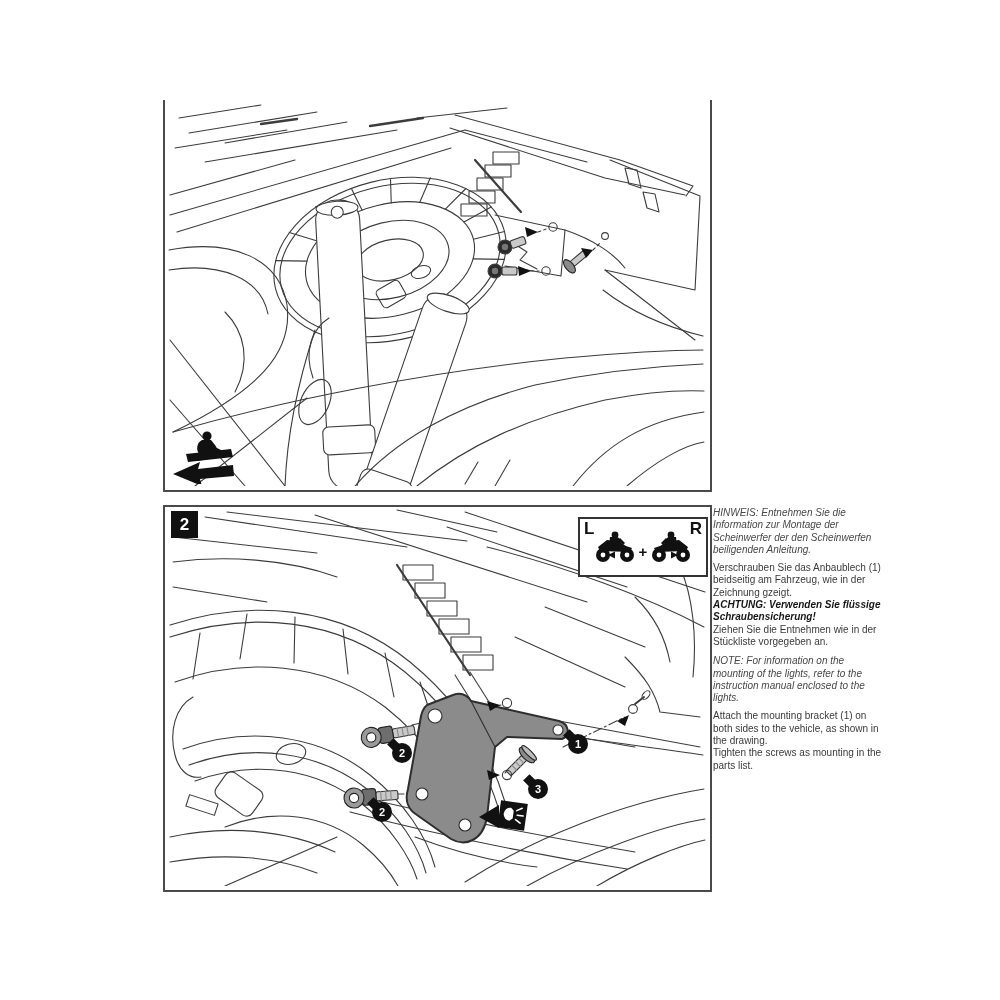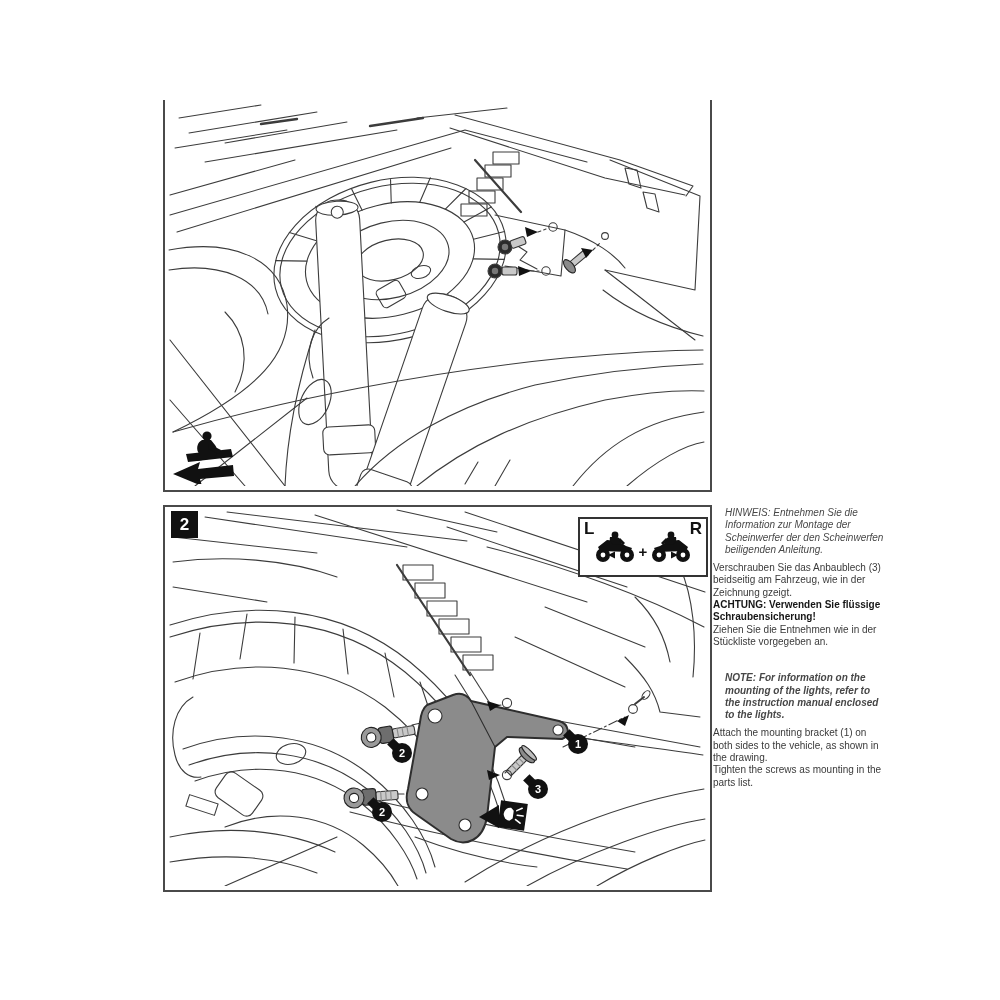--- a/index.html
+++ b/index.html
@@ -21,23 +21,23 @@
   .lr-moto.m-left{left:14px;} .lr-moto.m-right{right:14px;}
   .lr-plus{position:absolute;left:50%;top:24px;transform:translateX(-50%);font-weight:bold;font-size:15px;color:#111;}
   
   .callout{position:absolute;width:20px;height:20px;border-radius:50%;background:#111;color:#fff;
            font-size:11px;font-weight:bold;display:flex;align-items:center;justify-content:center;z-index:5;}
   .callout::before{content:"";position:absolute;left:-3px;top:-3px;width:9px;height:9px;background:#111;
            transform:rotate(45deg);z-index:-1;}
   
   .instructions{position:absolute;left:713px;top:507px;width:172px;font-size:10px;line-height:12.3px;}
   .instructions p{margin:0;}
-  .instructions .note{font-style:italic;color:#474747;margin-bottom:6px;padding-left:12px;}
-  .instructions .warn{font-weight:bold;color:#161616;}
-  .instructions .gap{margin-top:24px;font-weight:bold;}
+  .instructions .note{font-style:italic;color:#474747;margin-bottom:6px;}
+  .instructions .warn{font-weight:bold;color:#161616;font-style:italic;}
+  .instructions .gap{margin-top:7px;}
 </style>
 </head>
 <body>
 
 <div class="page">
 
   <div class="panel panel1">
     <svg class="art" width="541" height="386" viewBox="0 0 541 386" fill="none" stroke="#3c3c3c" stroke-width="1.1" stroke-linecap="round" stroke-linejoin="round">
 
       <g>
@@ -335,21 +335,21 @@
     </div>
 
     <div class="callout" style="left:403px;top:227px;">1</div>
     <div class="callout" style="left:227px;top:236px;">2</div>
     <div class="callout" style="left:207px;top:295px;">2</div>
     <div class="callout" style="left:363px;top:272px;">3</div>
   </div>
 
   <div class="instructions">
     <p class="note">HINWEIS: Entnehmen Sie die Information zur Montage der Scheinwerfer der den Scheinwerfen beiligenden Anleitung.</p>
-    <p>Verschrauben Sie das Anbaublech (3) beidseitig am Fahrzeug, wie in der Zeichnung gzeigt.</p>
+    <p>Verschrauben Sie das Anbaublech (1) beidseitig am Fahrzeug, wie in der Zeichnung gzeigt.</p>
     <p class="warn">ACHTUNG: Verwenden Sie flüssige Schraubensicherung!</p>
     <p>Ziehen Sie die Entnehmen wie in der Stückliste vorgegeben an.</p>
     <p class="note gap">NOTE: For information on the mounting of the lights, refer to the instruction manual enclosed to the lights.</p>
     <p>Attach the mounting bracket (1) on both sides to the vehicle, as shown in the drawing.</p>
     <p>Tighten the screws as mounting in the parts list.</p>
   </div>
 
 </div>
 
 </body></html>

